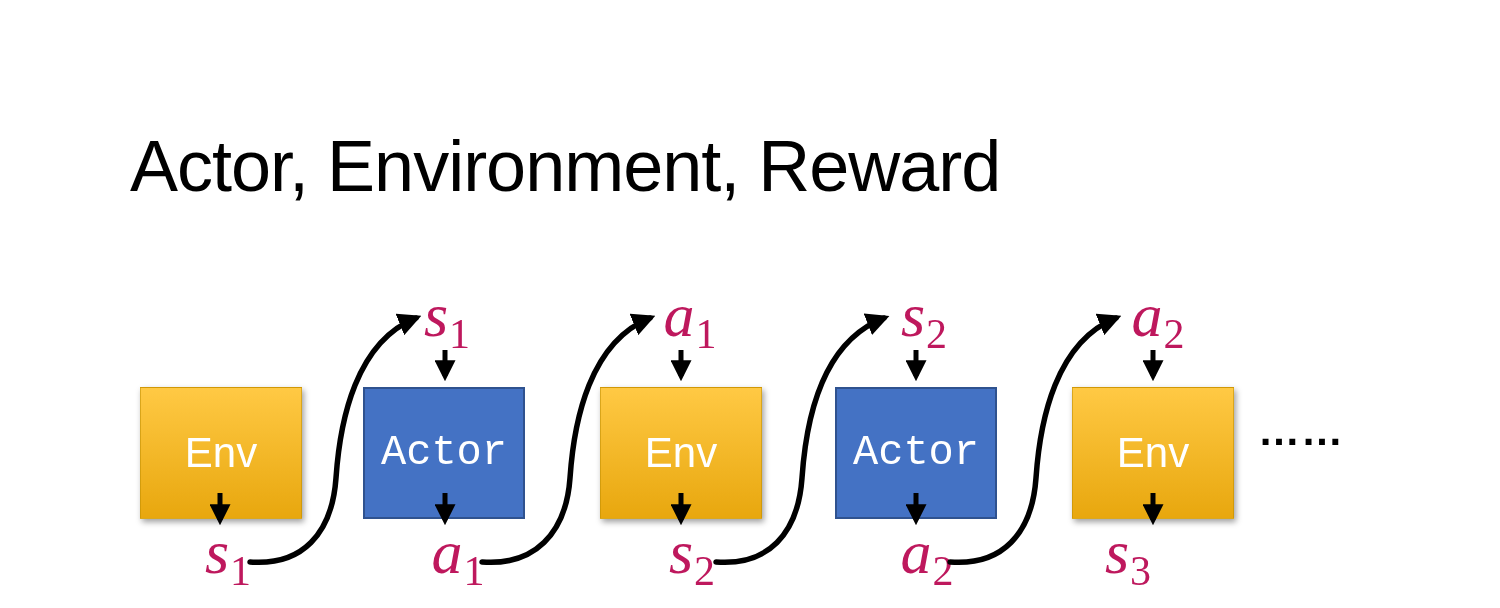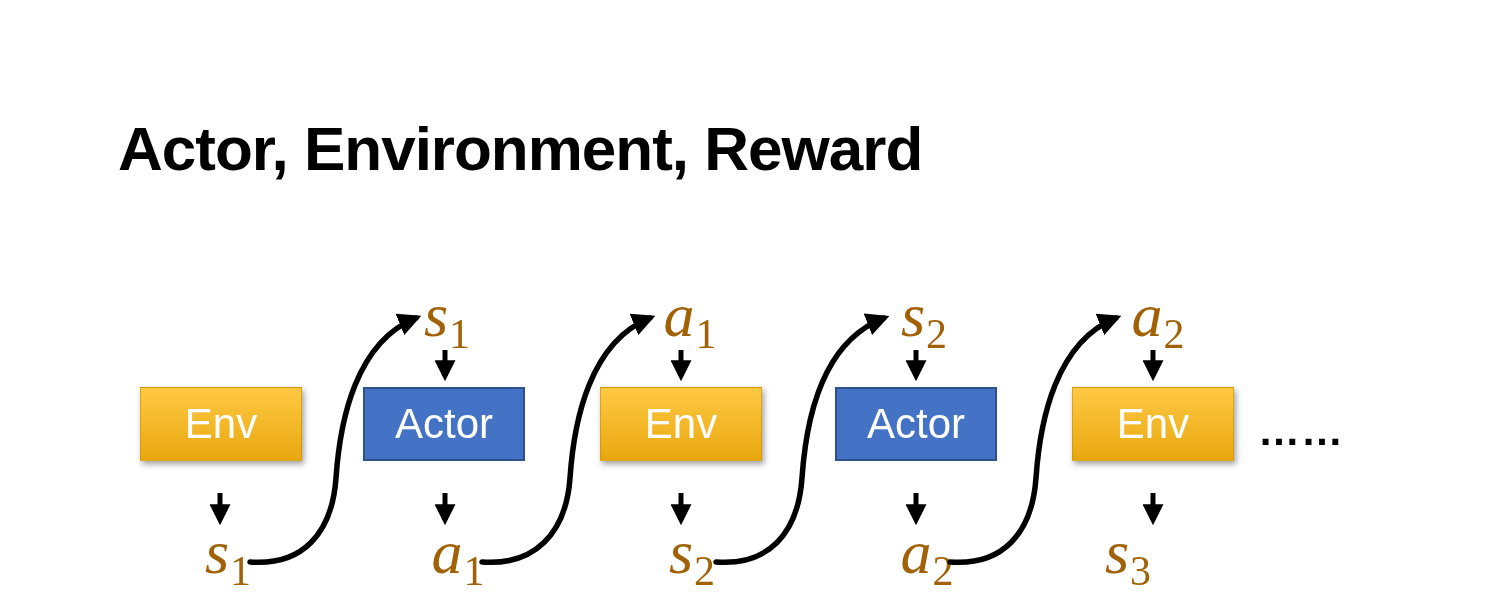--- a/index.html
+++ b/index.html
@@ -12,57 +12,58 @@
     width: 1500px;
     height: 608px;
     overflow: hidden;
     background: var(--background, #fff);
     font-family: "Liberation Sans", sans-serif;
   }
   .title {
     position: absolute;
     left: 118px;
     top: 118px;
-    margin: 0;
-    font-size: 62px;
-    font-weight: 700;
+    margin: 12px;
+    font-size: 72px;
+    font-weight: 400;
     letter-spacing: -1px;
     line-height: 1;
     color: var(--title-text, #000);
     white-space: nowrap;
   }
   .box {
     position: absolute;
     top: 387px;
     width: 162px;
-    height: 74px;
+    height: 132px;
     box-sizing: border-box;
     display: flex;
     align-items: center;
     justify-content: center;
     font-size: 42px;
     color: var(--box-text, #fff);
     line-height: 1;
   }
   .box.env {
     background: linear-gradient(180deg, var(--env-top, #FFC944) 0%, var(--env-bottom, #E8A70E) 100%);
     border: 1px solid rgba(190, 140, 0, 0.55);
     box-shadow: 2px 3px 6px rgba(0, 0, 0, 0.38);
   }
   .box.actor {
     background: var(--actor-fill, #4472C4);
     border: 2px solid var(--actor-border, #2F528F);
+    font-family: Liberation Mono, monospace;
   }
   .mlabel {
     position: absolute;
     font-family: "Liberation Serif", serif;
     font-style: italic;
     font-size: 62px;
     line-height: 62px;
-    color: #a16207;
+    color: #be185d;
     white-space: nowrap;
     transform: translateX(-50%);
   }
   .mlabel sub {
     font-style: normal;
     font-family: "Liberation Serif", serif;
     font-size: 42px;
     line-height: 1;
     vertical-align: -12px;
     margin-left: 1px;

